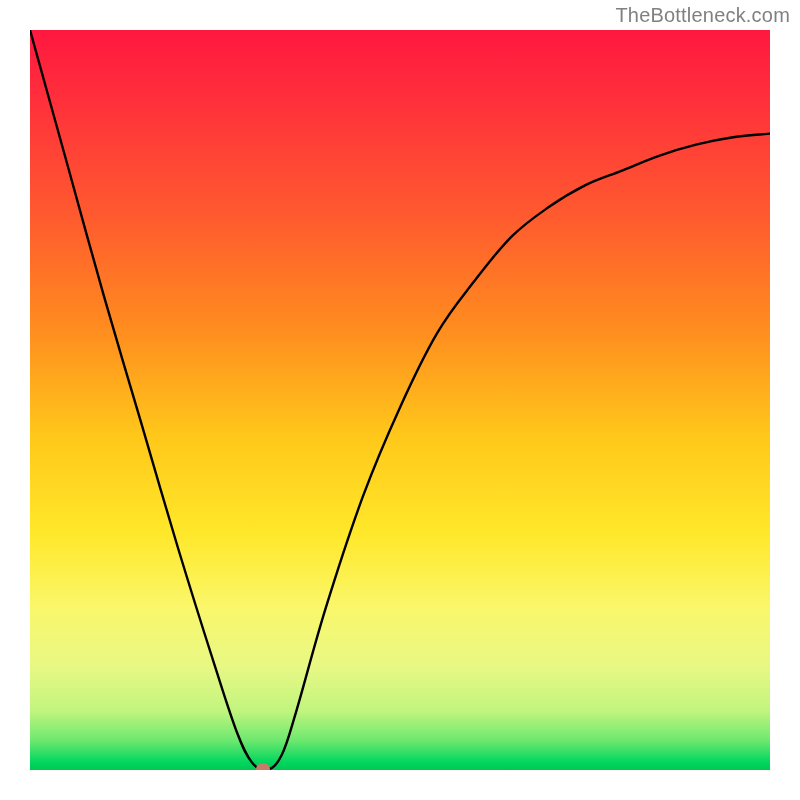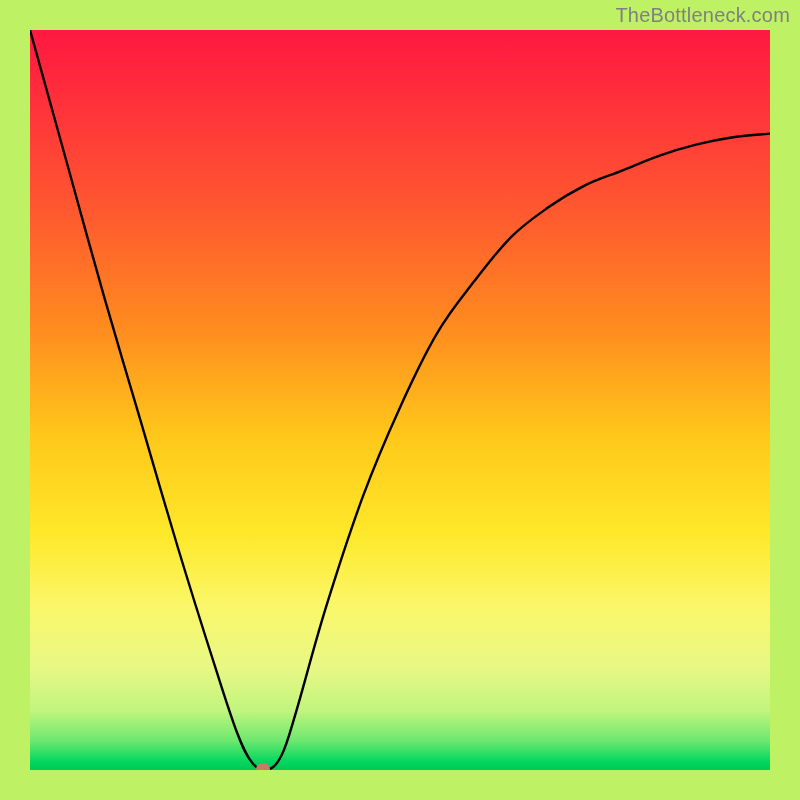--- a/index.html
+++ b/index.html
@@ -8,21 +8,21 @@
     width: 800px;
     height: 800px;
     background: #000;
     overflow: hidden;
     font-family: Arial, Helvetica, sans-serif;
   }
   .frame {
     position: relative;
     width: 800px;
     height: 800px;
-    background: #bef264;
+    background: #ffffff;
   }
   .watermark {
     position: absolute;
     top: 4px;
     right: 10px;
     color: #808080;
     font-size: 20px;
     font-weight: 500;
     letter-spacing: 0.2px;
     z-index: 5;

